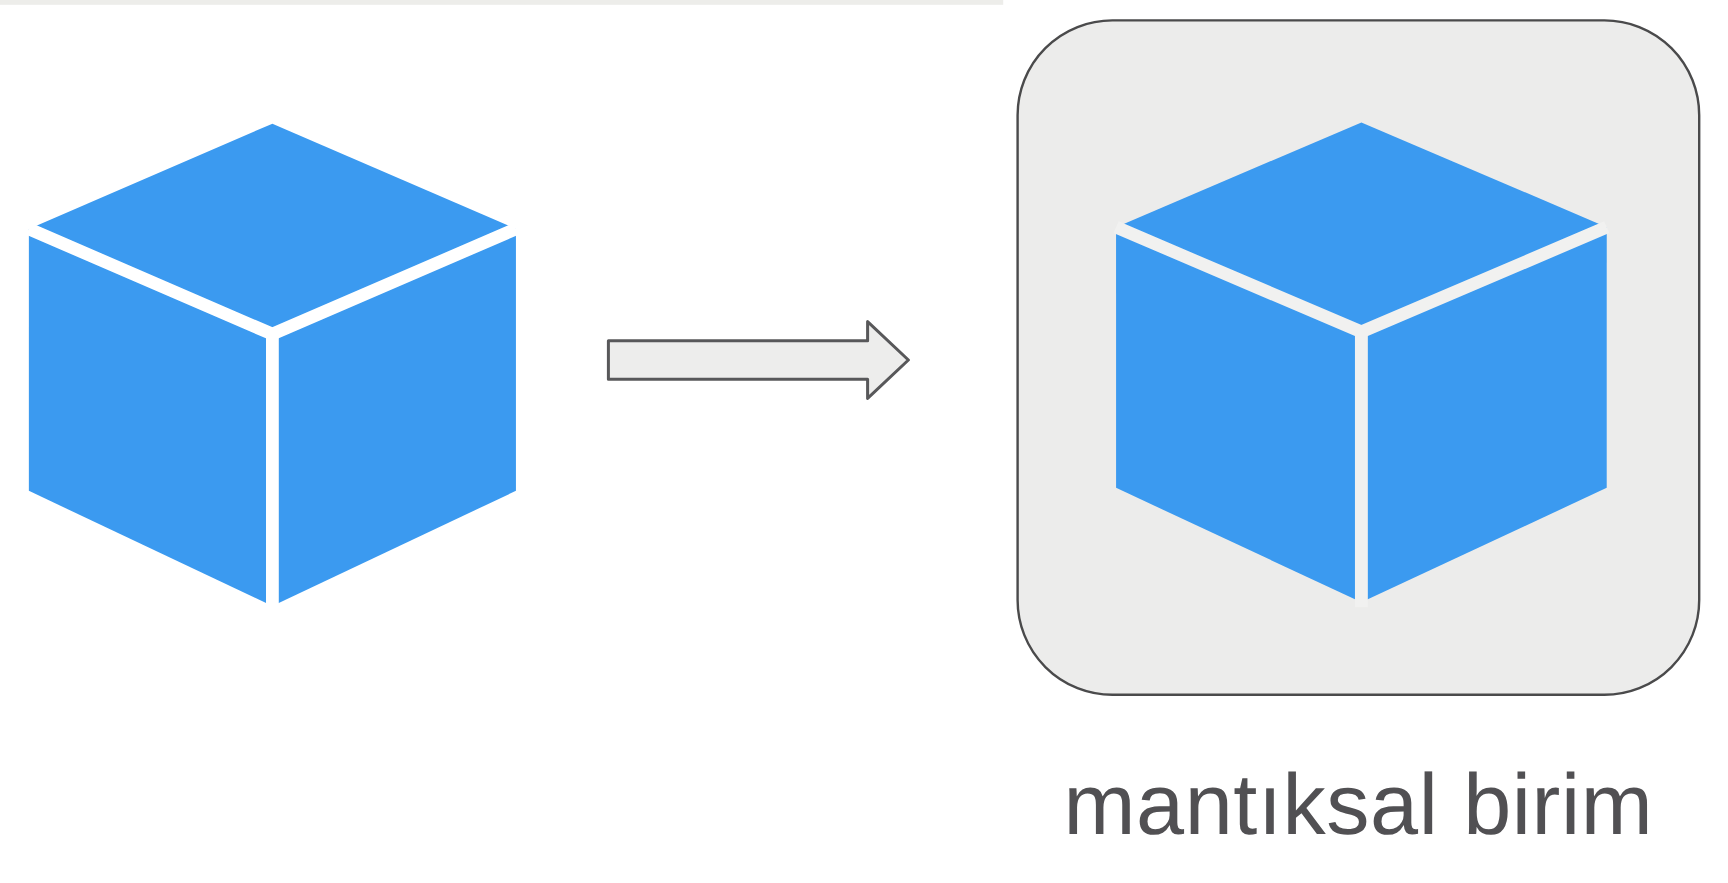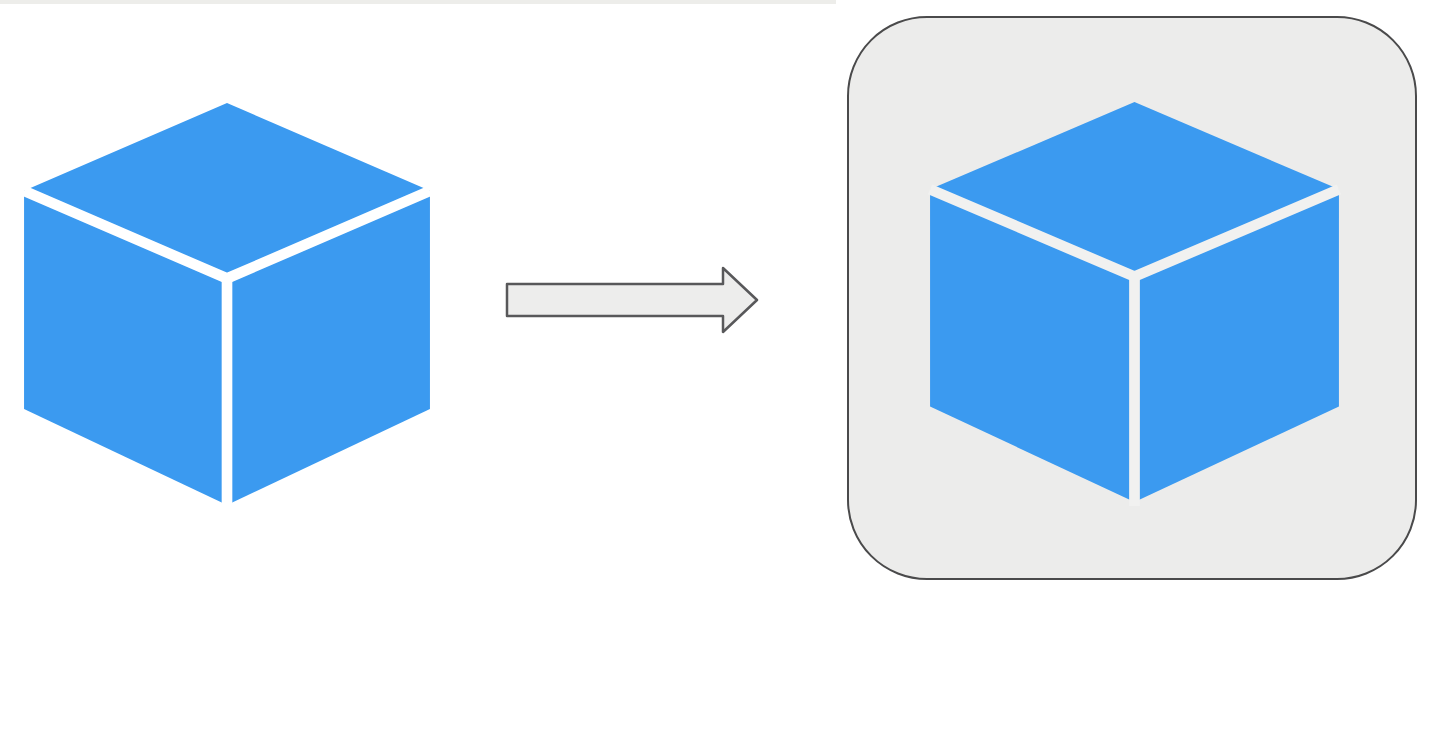--- a/index.html
+++ b/index.html
@@ -65,14 +65,15 @@
   <div class="unit-box">
     <svg class="cube cube-right" viewBox="0 0 100 100" preserveAspectRatio="none">
       <polygon points="50,0.5 99.5,22 50,43.5 0.5,22" fill="#3b9af0"></polygon>
       <polygon points="0.5,22 50,43.5 50,99 0.5,75.5" fill="#3b9af0"></polygon>
       <polygon points="99.5,22 50,43.5 50,99 99.5,75.5" fill="#3b9af0"></polygon>
       <polyline points="0.5,22 50,43.5 99.5,22" fill="none" stroke-width="2.6" stroke="#f1f1f0"></polyline>
       <line x1="50" y1="43.5" x2="50" y2="100" stroke-width="2.6" stroke="#f1f1f0"></line>
     </svg>
   </div>
 
+  <div class="unit-label">mantıksal birim</div>
 
 </div>
 
 </body></html>

